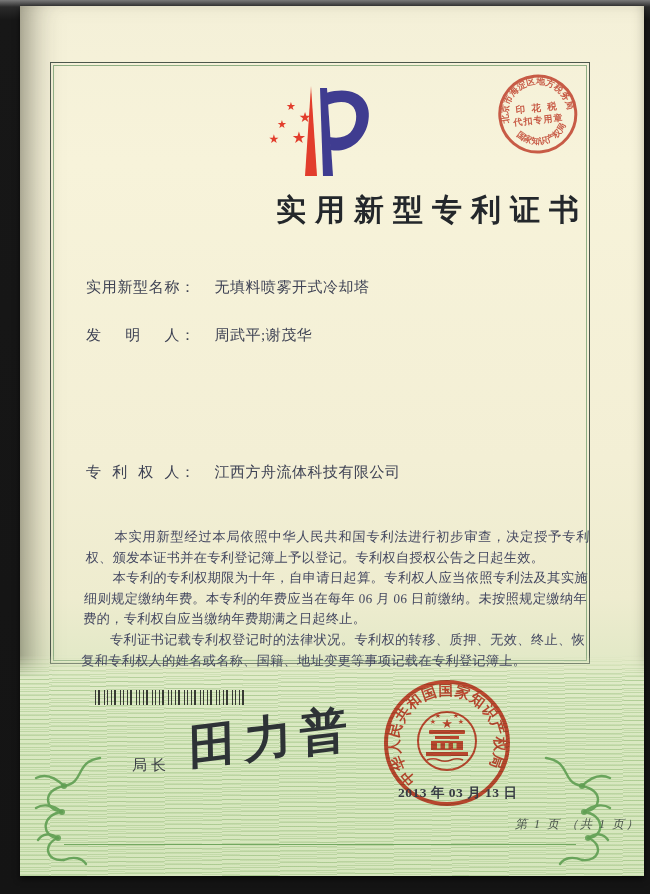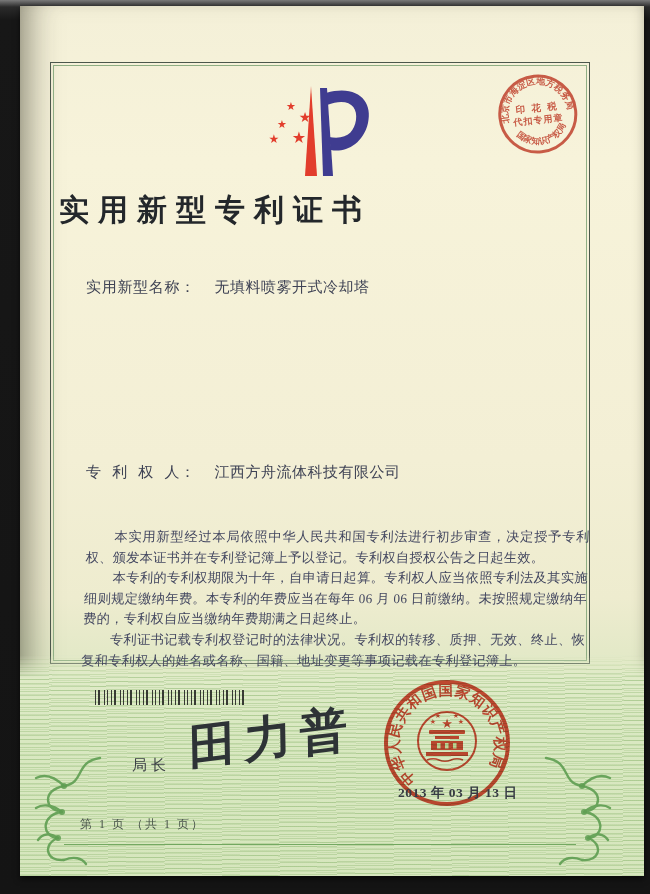--- a/index.html
+++ b/index.html
@@ -15,40 +15,40 @@
   .frame::before{content:"";position:absolute;inset:2px;border:1px solid #8fae84;}
   .green-zone{position:absolute;left:0;top:649px;width:624px;height:221px;z-index:1;
         background:
           repeating-linear-gradient(179deg, rgba(118,168,88,.30) 0 1px, rgba(118,168,88,0) 1px 4px),
           repeating-linear-gradient(181.5deg, rgba(118,168,88,.18) 0 1px, rgba(118,168,88,0) 1px 5px),
           linear-gradient(180deg,#e2ecca 0,#d9e8c1 38%,#d6e6bd 100%);
         -webkit-mask-image:linear-gradient(180deg,transparent 0,#000 24px);
         mask-image:linear-gradient(180deg,transparent 0,#000 24px);}
   .cert-no{position:absolute;left:54px;top:97px;font-size:13.5px;color:#596070;letter-spacing:1.5px;z-index:3;}
   .logo{position:absolute;left:240px;top:74px;z-index:3;}
-  .title{position:absolute;left:30px;top:184px;width:538px;text-align:left;font-size:30px;font-weight:700;
+  .title{position:absolute;left:30px;top:184px;width:538px;text-align:right;font-size:30px;font-weight:700;
          color:#23272b;letter-spacing:9px;padding-left:9px;box-sizing:border-box;z-index:3;}
   .field{position:absolute;left:66px;font-size:15px;color:#3e4254;letter-spacing:.5px;z-index:3;white-space:nowrap;}
   .flabel{display:inline-block;width:94px;text-align-last:justify;text-align:justify;}
   .fvalue{margin-left:19px;}
   .body-text{position:absolute;left:64px;top:521px;width:503px;font-size:13.2px;line-height:20.6px;
          color:#434760;text-align:justify;z-index:3;transform:skewX(-2.5deg);}
   .body-text p{margin:0;text-indent:2.1em;letter-spacing:.3px;}
   .barcode{position:absolute;left:75px;top:684px;width:152px;height:15px;z-index:3;opacity:.85;
         background:repeating-linear-gradient(90deg,#1c1c1c 0 1.5px,transparent 1.5px 3px,#1c1c1c 3px 5.5px,
                    transparent 5.5px 9px,#1c1c1c 9px 10px,transparent 10px 12.5px,#1c1c1c 12.5px 13.5px,transparent 13.5px 16px);}
   .sig-title{position:absolute;left:112px;top:750px;font-size:15px;color:#3a3f44;letter-spacing:4px;z-index:3;}
   .sig-name{position:absolute;left:168px;top:700px;font-size:48px;font-weight:700;color:#2e3336;
         letter-spacing:8px;transform:rotate(-7deg) skewX(-6deg);z-index:3;}
   .seal{position:absolute;left:357px;top:667px;z-index:4;mix-blend-mode:multiply;opacity:.93;}
   .seal-date{position:absolute;left:378px;top:778px;width:140px;font-size:13.5px;color:#373c44;
         letter-spacing:.5px;font-weight:700;z-index:5;white-space:nowrap;}
   .tax-stamp{position:absolute;left:473px;top:63px;z-index:4;mix-blend-mode:multiply;opacity:.88;transform:rotate(-6deg);}
-  .footer{position:absolute;left:60px;top:810px;width:560px;text-align:left;font-size:12px;
-        color:#49544b;letter-spacing:2px;z-index:3;}
+  .footer{position:absolute;left:60px;top:810px;width:560px;text-align:right;font-size:12px;
+        color:#49544b;letter-spacing:2px;z-index:3;font-style:italic;}
   .flourish{position:absolute;z-index:2;}
   .flourish.left{left:14px;top:746px;}
   .flourish.right{left:514px;top:746px;transform:scaleX(-1);}
   .bottom-rule{position:absolute;left:44px;top:838px;width:512px;border-top:1.6px solid #69a258;opacity:.9;z-index:2;}
   .seal-ring-text{font-weight:700;letter-spacing:1px;}
   svg text{font-family:"Liberation Serif","DejaVu Serif",serif;}
 </style>
 </head>
 <body>
 
@@ -89,20 +89,23 @@
         </text>
         <text x="45" y="42" font-size="9.5" fill="#c94a3a" font-weight="bold" text-anchor="middle" letter-spacing="2">印 花 税</text>
         <text x="45" y="54" font-size="9" fill="#c94a3a" font-weight="bold" text-anchor="middle" letter-spacing="1">代扣专用章</text>
       </svg>
     </div>
 
     <div class="title">实用新型专利证书</div>
 
     <div class="field" style="top:272px">
       <span class="flabel">实用新型名称</span><span>：</span><span class="fvalue">无填料喷雾开式冷却塔</span>
+    </div>
+    <div class="field" style="top:320px">
+      <span class="flabel">发明人</span><span>：</span><span class="fvalue">周武平;谢茂华</span>
     </div>
     <div class="field" style="top:457px">
       <span class="flabel">专利权人</span><span>：</span><span class="fvalue">江西方舟流体科技有限公司</span>
     </div>
 
     <div class="body-text">
       <p>本实用新型经过本局依照中华人民共和国专利法进行初步审查，决定授予专利权、颁发本证书并在专利登记簿上予以登记。专利权自授权公告之日起生效。</p>
       <p>本专利的专利权期限为十年，自申请日起算。专利权人应当依照专利法及其实施细则规定缴纳年费。本专利的年费应当在每年 06 月 06 日前缴纳。未按照规定缴纳年费的，专利权自应当缴纳年费期满之日起终止。</p>
       <p>专利证书记载专利权登记时的法律状况。专利权的转移、质押、无效、终止、恢复和专利权人的姓名或名称、国籍、地址变更等事项记载在专利登记簿上。</p>
     </div>

